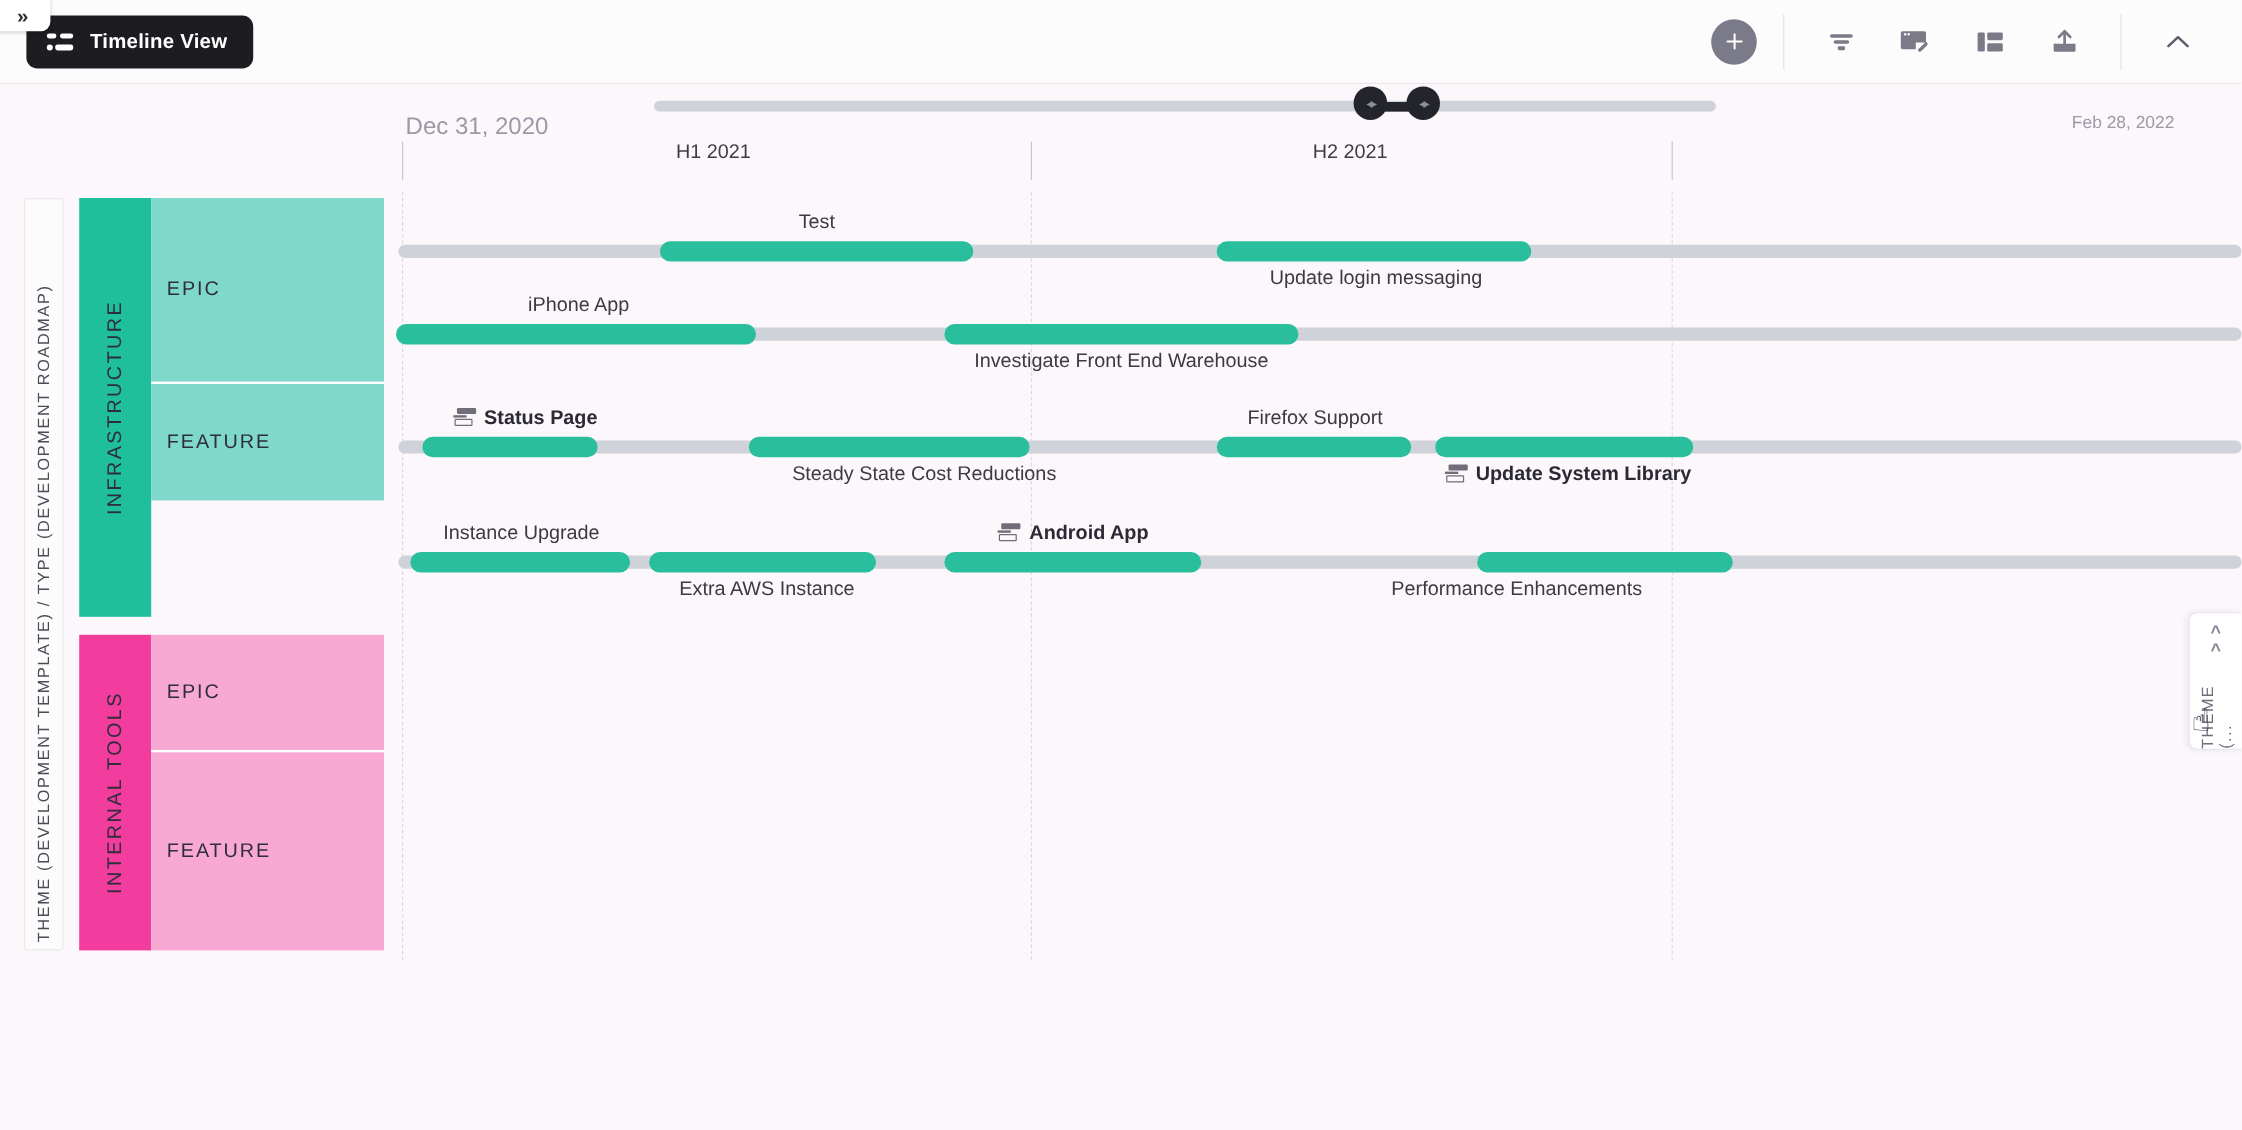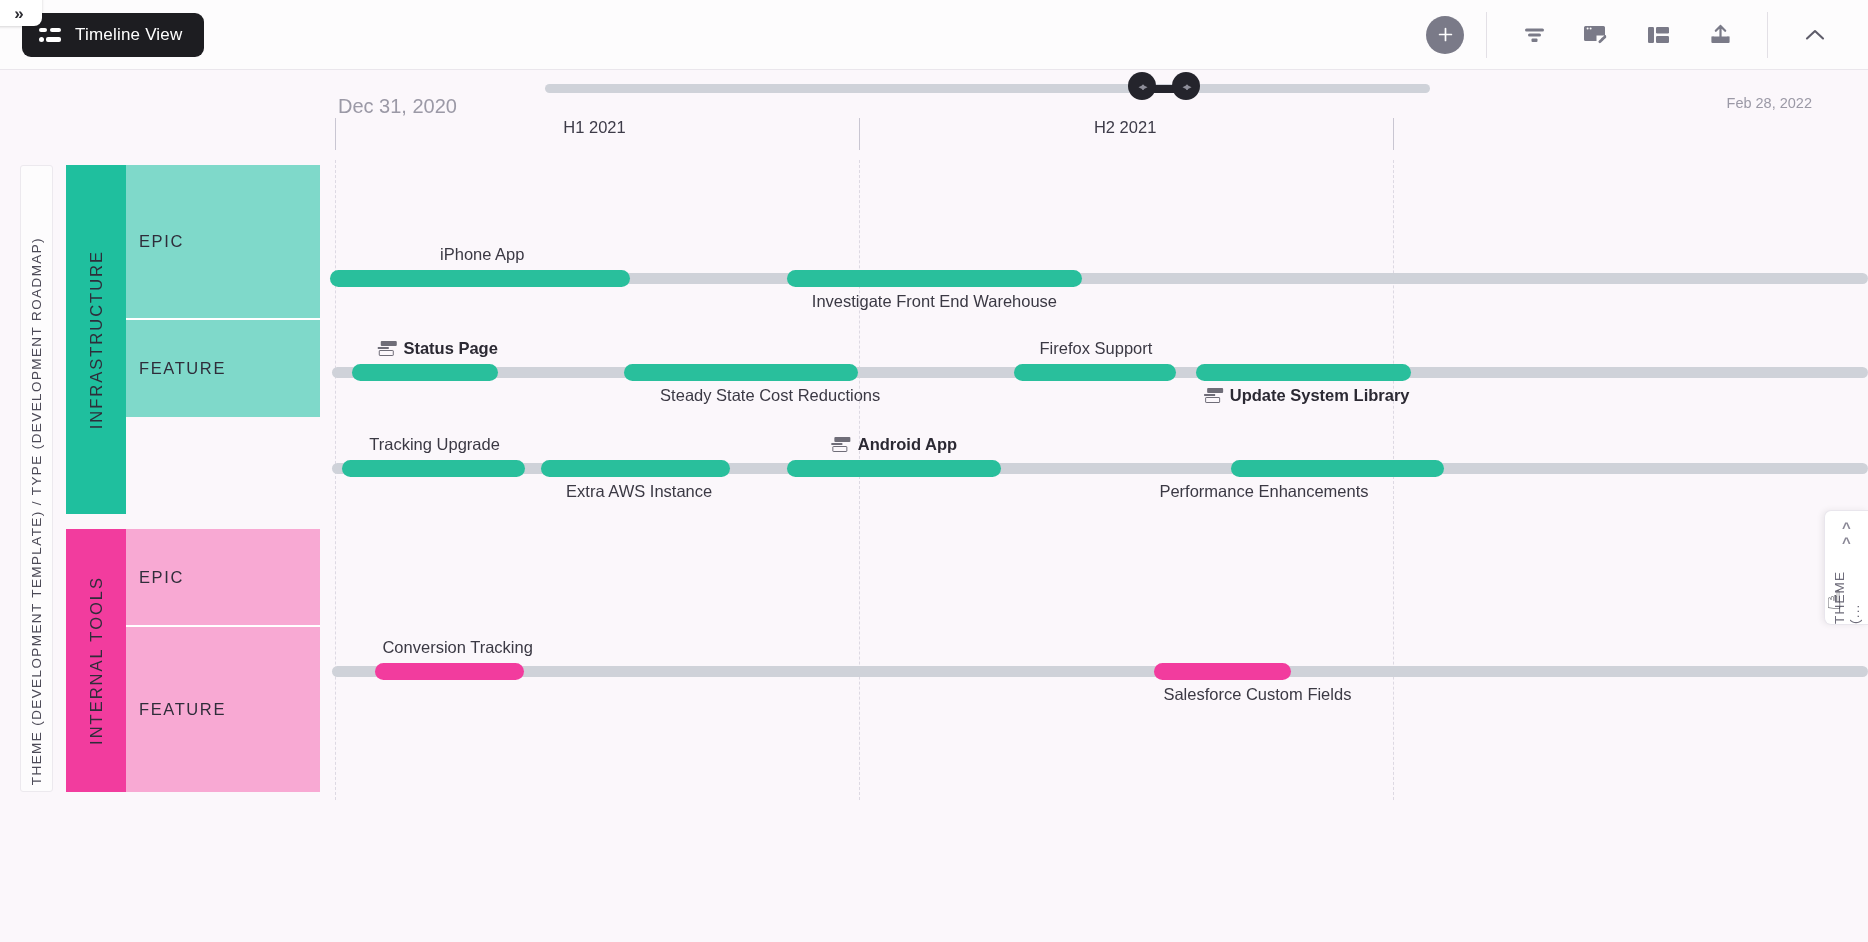--- a/index.html
+++ b/index.html
@@ -23,21 +23,21 @@
     box-shadow: 0 1px 3px rgba(0,0,0,.16);
     display: flex; align-items: flex-end; justify-content: center;
     padding-bottom: 2px; color: #2d2d33; font-size: 17px; font-weight: bold;
     letter-spacing: -2px;
   }
   .view-chip {
     margin-left: 22px; height: 44px; background: #1d1d21; color: #fff;
     border-radius: 9px; display: flex; align-items: center; gap: 14px;
     padding: 0 22px 0 17px; cursor: pointer;
   }
-  .view-chip .label { font-size: 17px; font-weight: normal; letter-spacing: .2px; }
+  .view-chip .label { font-size: 17px; font-weight: bold; letter-spacing: .2px; }
   .chip-icon { width: 22px; height: 16px; position: relative; }
   .chip-icon i { position: absolute; background: #fff; border-radius: 2px; display:block; }
   .chip-icon .r1 { left: 0; top: 1px; width: 8px; height: 4px; }
   .chip-icon .r2 { left: 11px; top: 1px; width: 11px; height: 4px; }
   .chip-icon .r3 { left: 0; top: 10px; width: 5px; height: 5px; border-radius: 50%; }
   .chip-icon .r4 { left: 7px; top: 10px; width: 15px; height: 5px; }
 
   .tb-right { margin-left: auto; display: flex; align-items: center; height: 100%; }
   .tb-btn {
     width: 62px; height: 46px; display: flex; align-items: center; justify-content: center;
@@ -264,20 +264,27 @@
           <div class="lane-type" style="top: 0px; height: 98px; background: rgb(248, 169, 211);">EPIC</div>
           <div class="lane-type" style="top: 98px; height: 165px; background: rgb(248, 169, 211);">FEATURE</div>
         </div>
       </div>
     </div>
 
   <div class="rows" id="rows">
       <div class="vline" style="left: 4.614px;"></div>
       <div class="vline" style="left: 529.072px;"></div>
       <div class="vline" style="left: 1062.76px;"></div>
+      <div class="row" style="top: 14px;">
+        <div class="rail" style="background: rgb(207, 210, 217);"></div>
+        <div class="bar" style="left: 219.934px; width: 261.46px; background: rgb(41, 191, 156);"></div>
+        <div class="bar-label above" style="left: 350.664px;"><span>Test</span></div>
+        <div class="bar" style="left: 684.41px; width: 261.46px; background: rgb(41, 191, 156);"></div>
+        <div class="bar-label below" style="left: 816.678px;"><span>Update login messaging</span></div>
+      </div>
       <div class="row" style="top: 83px;">
         <div class="rail" style="background: rgb(207, 210, 217);"></div>
         <div class="bar" style="left: 0px; width: 299.91px; background: rgb(41, 191, 156);"></div>
         <div class="bar-label above" style="left: 152.262px;"><span>iPhone App</span></div>
         <div class="bar" style="left: 456.786px; width: 295.296px; background: rgb(41, 191, 156);"></div>
         <div class="bar-label below" style="left: 604.434px;"><span>Investigate Front End Warehouse</span></div>
       </div>
       <div class="row" style="top: 177px;">
         <div class="rail" style="background: rgb(207, 210, 217);"></div>
         <div class="bar" style="left: 21.532px; width: 146.11px; background: rgb(41, 191, 156);"></div>
@@ -285,35 +292,28 @@
         <div class="bar" style="left: 293.758px; width: 233.776px; background: rgb(41, 191, 156);"></div>
         <div class="bar-label below" style="left: 412.184px; margin-left: 28px;"><span>Steady State Cost Reductions</span></div>
         <div class="bar" style="left: 684.41px; width: 161.49px; background: rgb(41, 191, 156);"></div>
         <div class="bar-label above" style="left: 765.924px;"><span>Firefox Support</span></div>
         <div class="bar" style="left: 865.894px; width: 215.32px; background: rgb(41, 191, 156);"></div>
         <div class="bar-label below bold" style="left: 976.63px;"><span class="lbl-icon"><i class="a"></i><i class="b"></i><i class="c"></i></span><span>Update System Library</span></div>
       </div>
       <div class="row" style="top: 273px;">
         <div class="rail" style="background: rgb(207, 210, 217);"></div>
         <div class="bar" style="left: 12.304px; width: 183.022px; background: rgb(41, 191, 156);"></div>
-        <div class="bar-label above" style="left: 104.584px;"><span>Tracking Upgrade</span></div>
+        <div class="bar-label above" style="left: 104.584px;"><span>Instance Upgrade</span></div>
         <div class="bar" style="left: 210.706px; width: 189.174px; background: rgb(41, 191, 156);"></div>
         <div class="bar-label below" style="left: 309.138px;"><span>Extra AWS Instance</span></div>
         <div class="bar" style="left: 456.786px; width: 213.782px; background: rgb(41, 191, 156);"></div>
         <div class="bar-label above bold" style="left: 564.446px;"><span class="lbl-icon"><i class="a"></i><i class="b"></i><i class="c"></i></span><span>Android App</span></div>
         <div class="bar" style="left: 901.268px; width: 212.244px; background: rgb(41, 191, 156);"></div>
         <div class="bar-label below" style="left: 934px;"><span>Performance Enhancements</span></div>
       </div>
-      <div class="row" style="top: 476px;">
-        <div class="rail" style="background: rgb(207, 210, 217);"></div>
-        <div class="bar" style="left: 44.602px; width: 149.186px; background: rgb(242, 60, 158);"></div>
-        <div class="bar-label above" style="left: 127.654px;"><span>Conversion Tracking</span></div>
-        <div class="bar" style="left: 824.368px; width: 136.882px; background: rgb(242, 60, 158);"></div>
-        <div class="bar-label below" style="left: 927.414px;"><span>Salesforce Custom Fields</span></div>
-      </div>
     </div>
 
   <div class="theme-panel">
     <span class="chev">^<br>^</span>
     <span class="ttxt">THEME (...</span>
   </div>
   <div class="cursor-hand">☝</div>
 
 </div>
 

